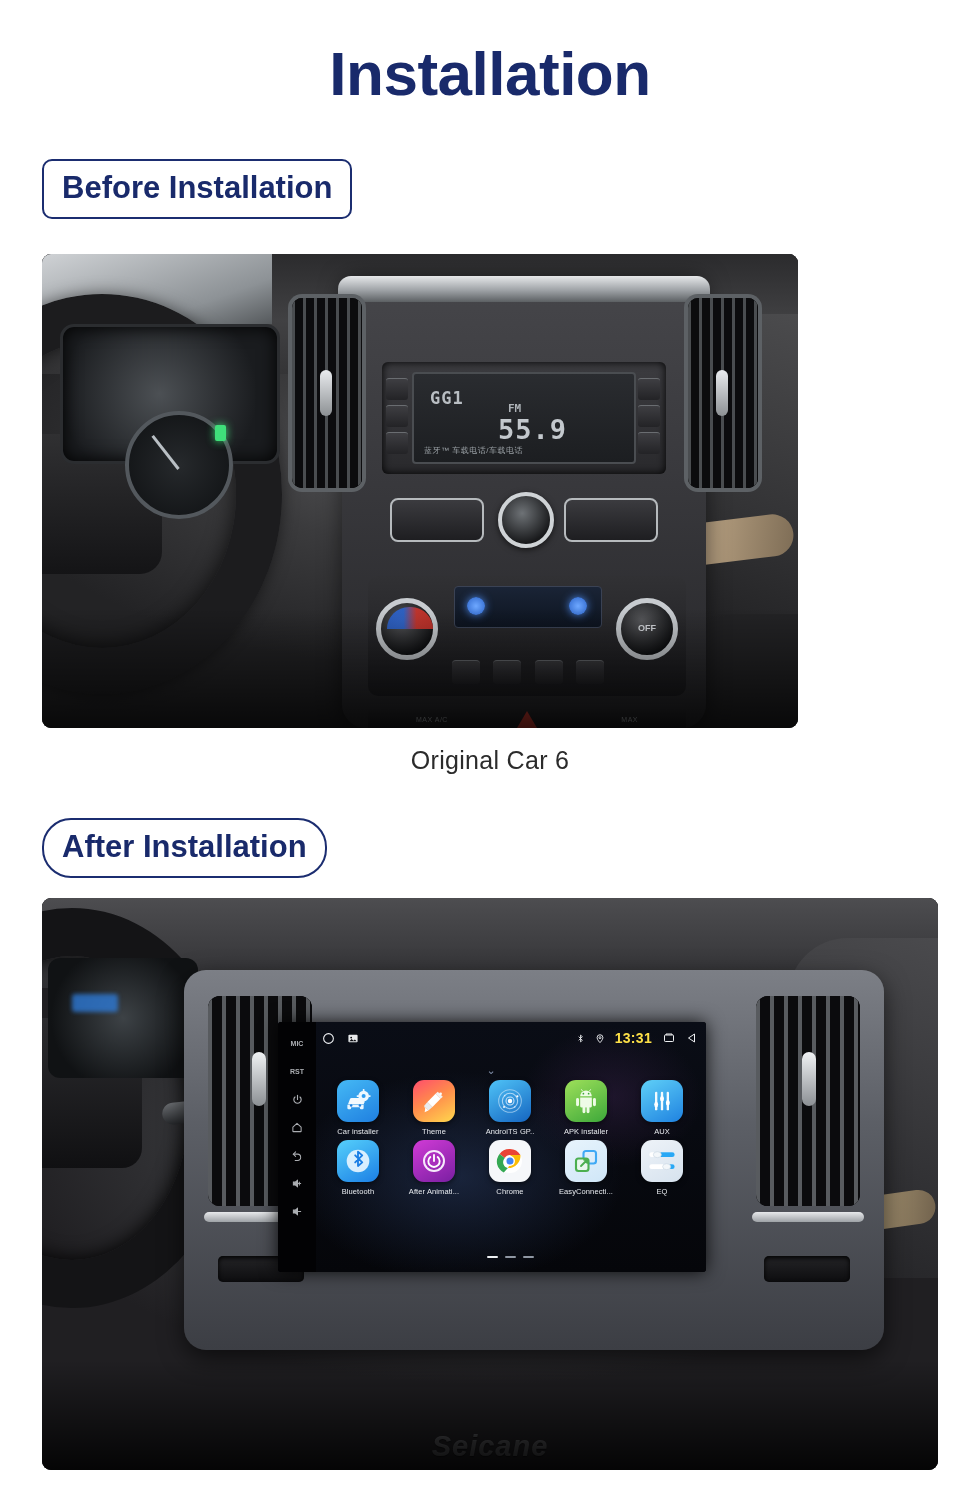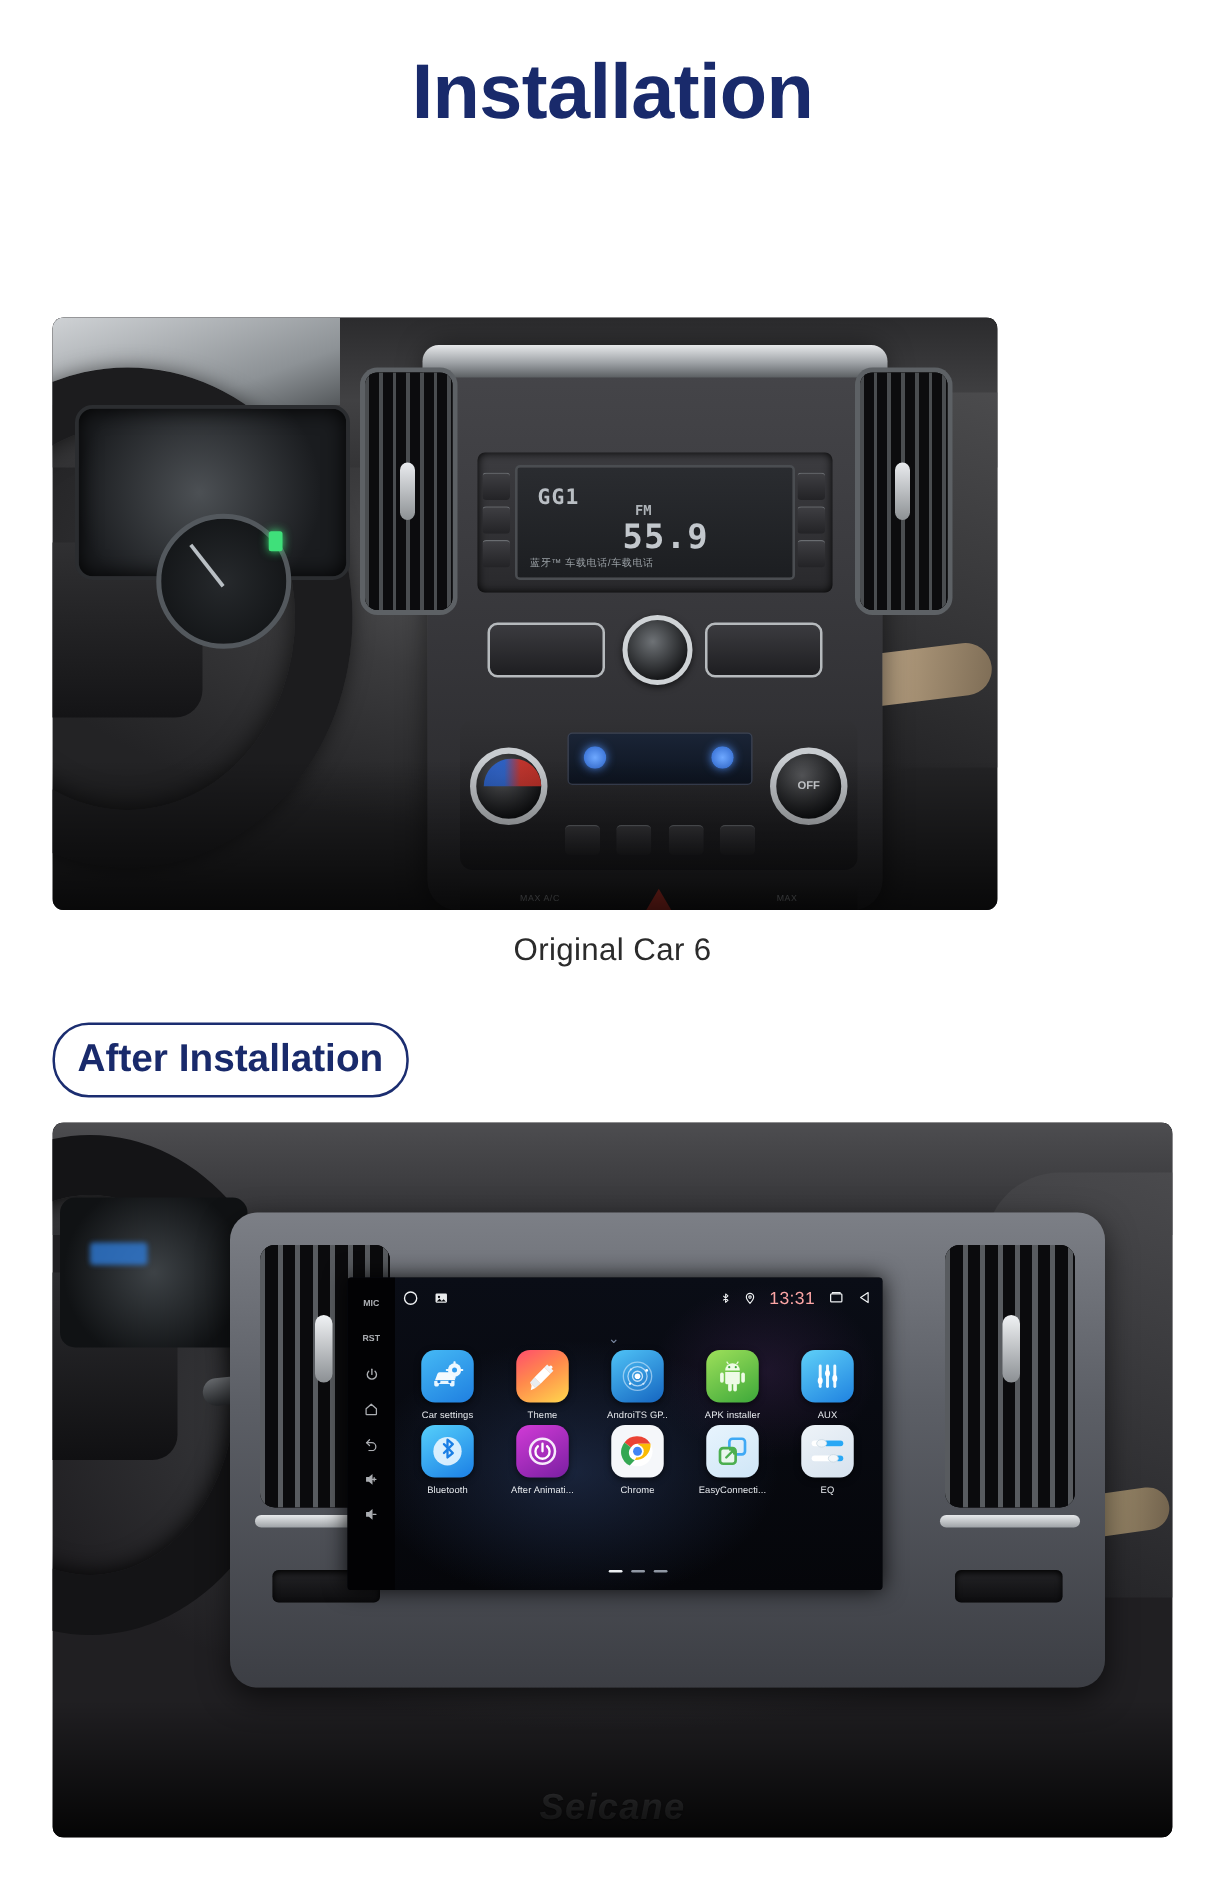--- a/index.html
+++ b/index.html
@@ -321,21 +321,21 @@
     width:16px; height:14px; font-weight:bold;
   }
   .sidebar .sb svg { display:block; }
 
   .statusbar {
     position:absolute; left:38px; top:6px; right:8px; height:20px;
     display:flex; align-items:center;
   }
   .sb-left { display:flex; align-items:center; gap:12px; margin-left:6px; }
   .sb-right { display:flex; align-items:center; gap:10px; margin-left:auto; }
-  .sb-time { color:#fca5a5; font-size:14px; font-weight:normal; letter-spacing:.3px; }
+  .sb-time { color:#fde047; font-size:14px; font-weight:bold; letter-spacing:.3px; }
   .sb-ico { color:#e8eaec; display:flex; }
 
   .chevron-down {
     position:absolute; left:0; right:0; top:42px; text-align:center;
     color:#7f8ea8; font-size:11px; letter-spacing:2px;
   }
   .apps {
     position:absolute; left:42px; right:6px; top:58px;
   }
   .app-row { display:flex; justify-content:space-around; margin-bottom:4px; }
@@ -389,20 +389,21 @@
     background:linear-gradient(rgba(0,0,0,0), rgba(0,0,0,.85));
   }
 </style>
 </head>
 <body>
 
 <div class="page">
 
   <div class="page-title">Installation</div>
 
+  <div class="section-tag tag-before">Before Installation</div>
 
   <div class="photo photo-before">
     <div class="b-bg"></div>
     <div class="b-dashtop"></div>
     <div class="b-windshield"></div>
     <div class="b-pass-side"></div>
     <div class="b-trim"></div>
 
     <div class="b-wheel"></div>
     <div class="b-wheel-hub"></div>
@@ -591,21 +592,21 @@
               <circle cx="33" cy="16" r="8.5" fill="#eef8ff"></circle>
               <circle cx="33" cy="16" r="3.2" fill="#2e9bef"></circle>
               <g fill="#eef8ff">
                 <rect x="31.6" y="4.8" width="2.8" height="4" rx="1"></rect>
                   <rect x="31.6" y="23.2" width="2.8" height="4" rx="1"></rect>
                 <rect x="21.8" y="14.6" width="4" height="2.8" rx="1"></rect>
                   <rect x="40.2" y="14.6" width="4" height="2.8" rx="1"></rect>
               </g>
             </svg>
           </div>
-          <div class="app-label">Car settings</div>
+          <div class="app-label">Car installer</div>
         </div>
 
         <div class="app">
           <div class="app-icon ic-theme">
             <svg width="30" height="30" viewBox="0 0 48 48" fill="none">
               <path d="M30 9l8 8-3.5 3.5-8-8z" fill="#f1f3f5"></path>
               <circle cx="34.5" cy="12.5" r="2.2" fill="#fafbfc"></circle>
               <path d="M26.5 12.5l8 8-13 13-8-8z" fill="#ffffff"></path>
               <path d="M13.5 25.5l8 8-6.5 5.5-7-7z" fill="#e8ecef"></path>
               <path d="M8 32l7 7-6 3 1-6z" fill="#fdfdfd"></path>

